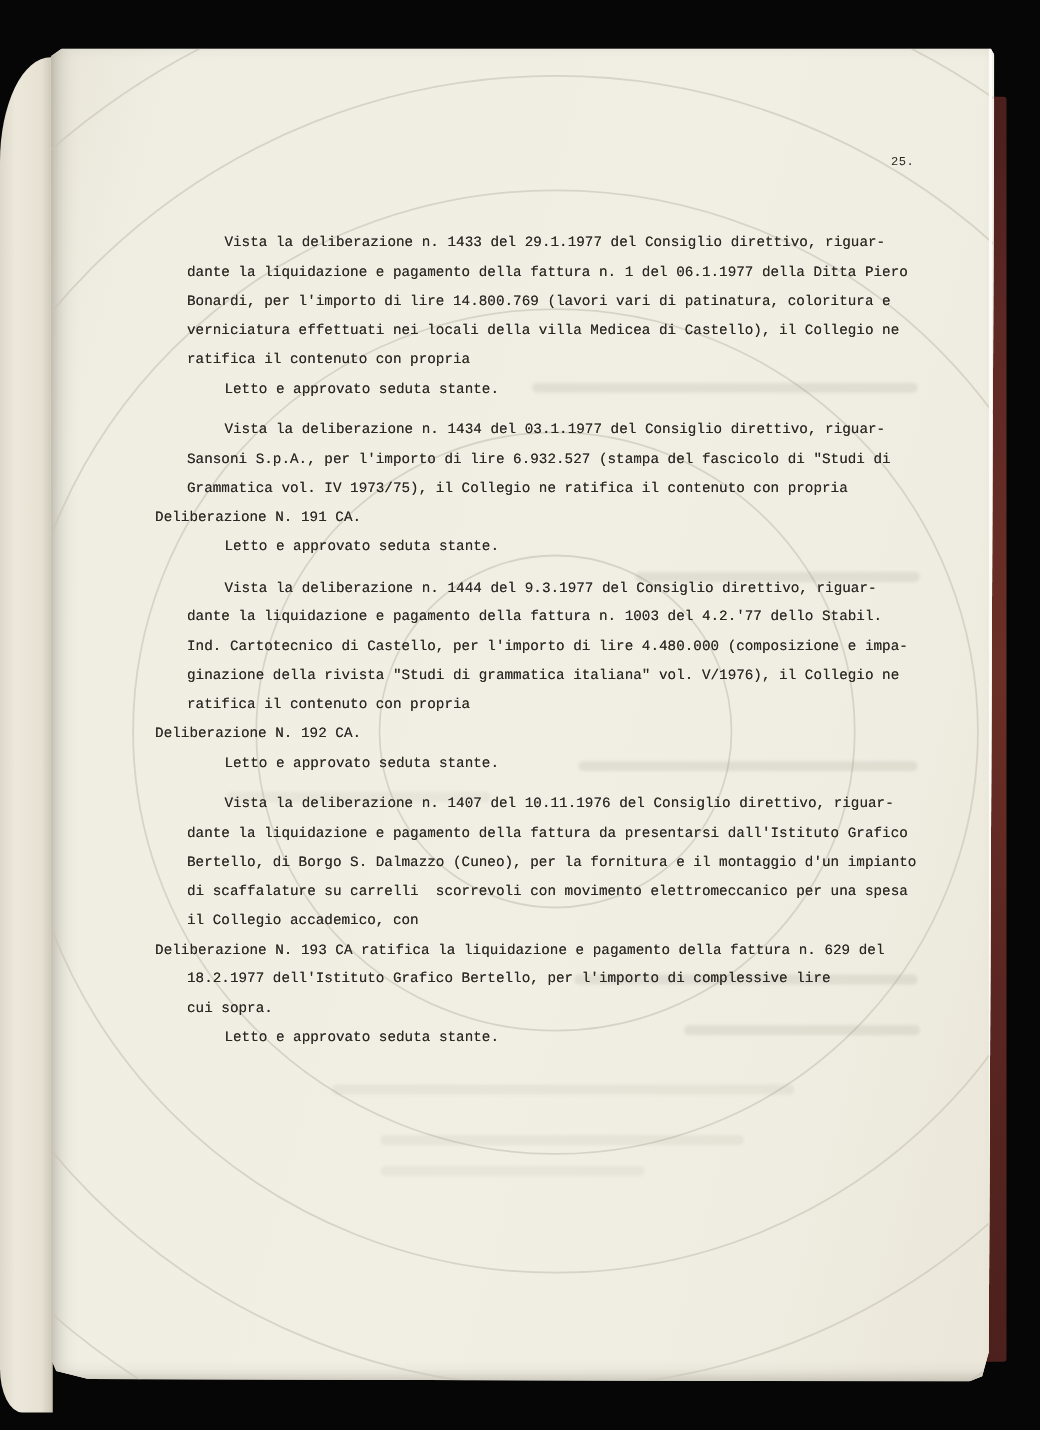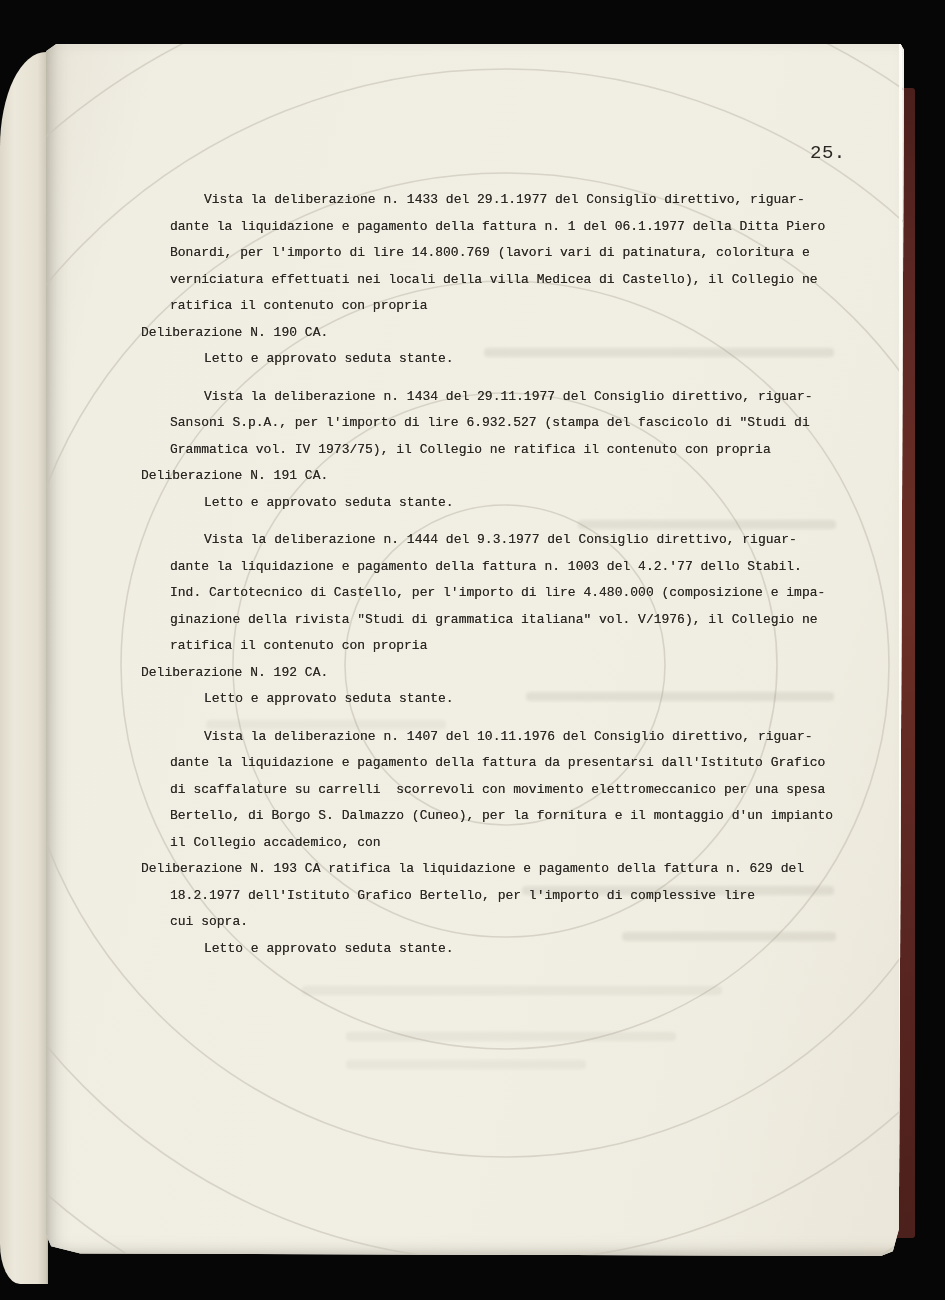--- a/index.html
+++ b/index.html
@@ -35,32 +35,32 @@
     overflow:hidden;
   }
   .paper .edge-highlight{
     position:absolute;right:2px;top:0;width:3px;height:100%;
     background:rgba(253,252,245,.95);
   }
   
   .arcs{position:absolute;left:0;top:0;width:858px;height:1212px;pointer-events:none;}
   
   .typed{
-    position:absolute;left:95px;top:143px;width:725px;
+    position:absolute;left:95px;top:164px;width:725px;
     font-size:13px;line-height:26.5px;color:#2b2823;
     text-shadow:0 0 .4px rgba(43,40,35,.7);
   }
   .line{white-space:pre;}
   .line.first{padding-left:63px;}
   .line.body{padding-left:29px;}
   .line.out{padding-left:0;}
   .line.gap{margin-top:11px;}
   .page-number{
     position:absolute;left:764px;top:98px;
-    font-size:19px;color:#2b2823;letter-spacing:.5px;
+    font-size:11px;color:#2b2823;letter-spacing:.5px;
   }
   
   .ghost{position:absolute;height:9px;border-radius:4px;background:rgba(118,112,96,.12);filter:blur(1.6px);}
 </style>
 </head>
 <body>
 
 <div class="page-stack"></div>
 
 <div class="cover-edge"></div>
@@ -89,38 +89,37 @@
   <div class="ghost" style="left:300px;top:1016px;width:240px;opacity:.6;"></div>
 
   <div class="page-number">25.</div>
 
   <div class="typed">
       <div class="line first">Vista la deliberazione n. 1433 del 29.1.1977 del Consiglio direttivo, riguar-</div>
       <div class="line body">dante la liquidazione e pagamento della fattura n. 1 del 06.1.1977 della Ditta Piero</div>
       <div class="line body">Bonardi, per l'importo di lire 14.800.769 (lavori vari di patinatura, coloritura e</div>
       <div class="line body">verniciatura effettuati nei locali della villa Medicea di Castello), il Collegio ne</div>
       <div class="line body">ratifica il contenuto con propria</div>
-      <div class="line out">Deliberazione N. 190 CA.</div>
       <div class="line first">Letto e approvato seduta stante.</div>
-      <div class="line first gap">Vista la deliberazione n. 1434 del 29.11.1977 del Consiglio direttivo, riguar-</div>
+      <div class="line first gap">Vista la deliberazione n. 1434 del 03.1.1977 del Consiglio direttivo, riguar-</div>
       <div class="line body">Sansoni S.p.A., per l'importo di lire 6.932.527 (stampa del fascicolo di "Studi di</div>
       <div class="line body">Grammatica vol. IV 1973/75), il Collegio ne ratifica il contenuto con propria</div>
       <div class="line out">Deliberazione N. 191 CA.</div>
       <div class="line first">Letto e approvato seduta stante.</div>
       <div class="line first gap">Vista la deliberazione n. 1444 del 9.3.1977 del Consiglio direttivo, riguar-</div>
       <div class="line body">dante la liquidazione e pagamento della fattura n. 1003 del 4.2.'77 dello Stabil.</div>
       <div class="line body">Ind. Cartotecnico di Castello, per l'importo di lire 4.480.000 (composizione e impa-</div>
       <div class="line body">ginazione della rivista "Studi di grammatica italiana" vol. V/1976), il Collegio ne</div>
       <div class="line body">ratifica il contenuto con propria</div>
       <div class="line out">Deliberazione N. 192 CA.</div>
       <div class="line first">Letto e approvato seduta stante.</div>
       <div class="line first gap">Vista la deliberazione n. 1407 del 10.11.1976 del Consiglio direttivo, riguar-</div>
       <div class="line body">dante la liquidazione e pagamento della fattura da presentarsi dall'Istituto Grafico</div>
+      <div class="line body">Bertello, di Borgo S. Dalmazzo (Cuneo), per la fornitura e il montaggio d'un impianto</div>
       <div class="line body">di scaffalature su carrelli  scorrevoli con movimento elettromeccanico per una spesa</div>
-      <div class="line body">Bertello, di Borgo S. Dalmazzo (Cuneo), per la fornitura e il montaggio d'un impianto</div>
       <div class="line body">il Collegio accademico, con</div>
       <div class="line out">Deliberazione N. 193 CA ratifica la liquidazione e pagamento della fattura n. 629 del</div>
       <div class="line body">18.2.1977 dell'Istituto Grafico Bertello, per l'importo di complessive lire</div>
       <div class="line body">cui sopra.</div>
       <div class="line first">Letto e approvato seduta stante.</div>
     </div>
 
   <div class="edge-highlight"></div>
 </div>
 

